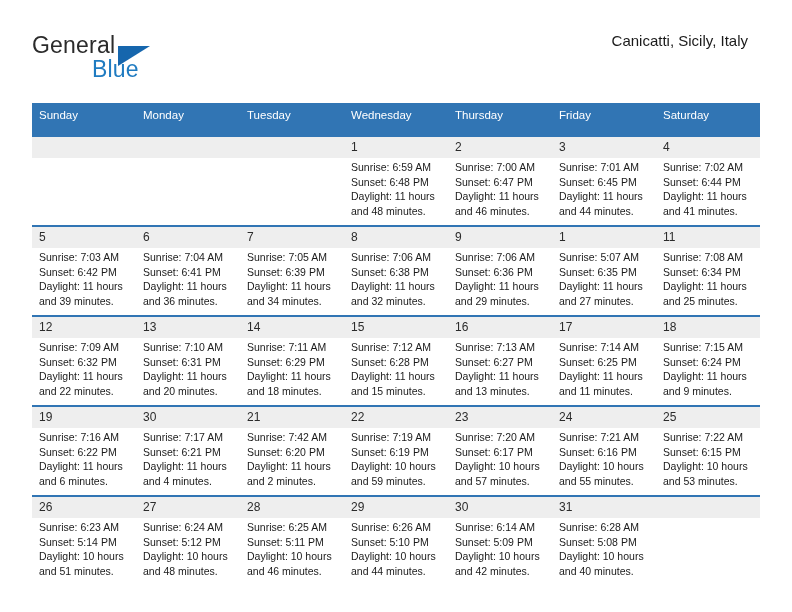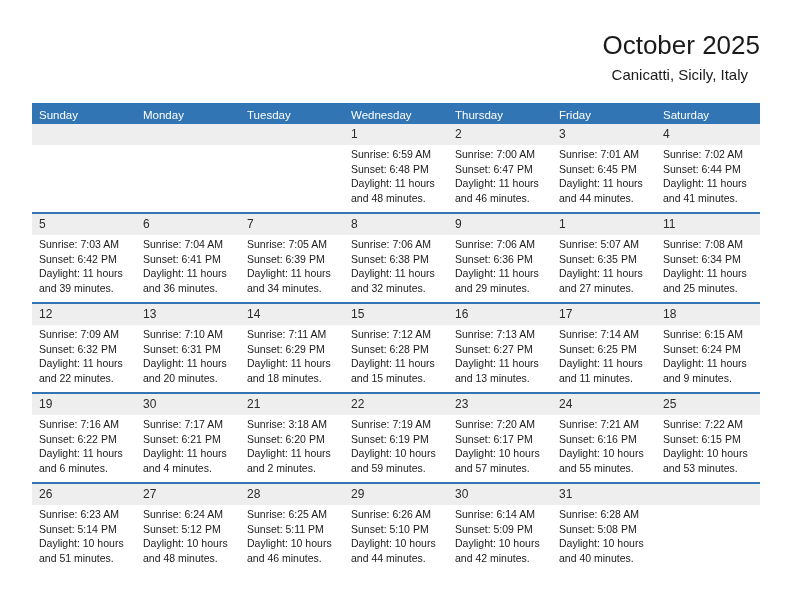--- a/index.html
+++ b/index.html
@@ -92,21 +92,21 @@
     width: 728px;
     border-collapse: collapse;
     table-layout: fixed;
   }
   .calendar th {
     background: #3175b4;
     color: #ffffff;
     font-size: 11.5px;
     font-weight: normal;
     text-align: left;
-    padding: 5px 0 1px 7px;
+    padding: 5px 0 14px 7px;
     height: 13px;
     border: none;
   }
   .calendar td {
     vertical-align: top;
     padding: 0;
     border: none;
     border-top: 2px solid #3175b4;
     height: 88px;
     width: 104px;
@@ -139,23 +139,27 @@
     white-space: normal;
   }
 </style>
 </head>
 <body>
 
 <div class="page">
 
   <div class="topbar">
 
+    <div class="logo">
+      <span class="logo-general">General</span>
+      <span class="logo-tri"></span>
+      <span class="logo-blue">Blue</span>
+    </div>
 
     <div class="title-block">
-      <h1 class="cal-title">October 2025</h1>
       <p class="cal-sub">Canicatti, Sicily, Italy</p>
     </div>
 
   </div>
 
   <table class="calendar">
     <thead>
       <tr>
         <th>Sunday</th>
         <th>Monday</th>
@@ -313,21 +317,21 @@
             <span class="daynum">17</span>
             <div class="details">
               <div>Sunrise: 7:14 AM</div>
               <div>Sunset: 6:25 PM</div>
               <div class="wrapline">Daylight: 11 hours and 11 minutes.</div>
             </div>
           </td>
           <td class="">
             <span class="daynum">18</span>
             <div class="details">
-              <div>Sunrise: 6:15 AM</div>
+              <div>Sunrise: 7:15 AM</div>
               <div>Sunset: 6:24 PM</div>
               <div class="wrapline">Daylight: 11 hours and 9 minutes.</div>
             </div>
           </td>
         </tr>
         <tr>
           <td class="">
             <span class="daynum">19</span>
             <div class="details">
               <div>Sunrise: 7:16 AM</div>
@@ -339,21 +343,21 @@
             <span class="daynum">30</span>
             <div class="details">
               <div>Sunrise: 7:17 AM</div>
               <div>Sunset: 6:21 PM</div>
               <div class="wrapline">Daylight: 11 hours and 4 minutes.</div>
             </div>
           </td>
           <td class="">
             <span class="daynum">21</span>
             <div class="details">
-              <div>Sunrise: 3:18 AM</div>
+              <div>Sunrise: 7:42 AM</div>
               <div>Sunset: 6:20 PM</div>
               <div class="wrapline">Daylight: 11 hours and 2 minutes.</div>
             </div>
           </td>
           <td class="">
             <span class="daynum">22</span>
             <div class="details">
               <div>Sunrise: 7:19 AM</div>
               <div>Sunset: 6:19 PM</div>
               <div class="wrapline">Daylight: 10 hours and 59 minutes.</div>

